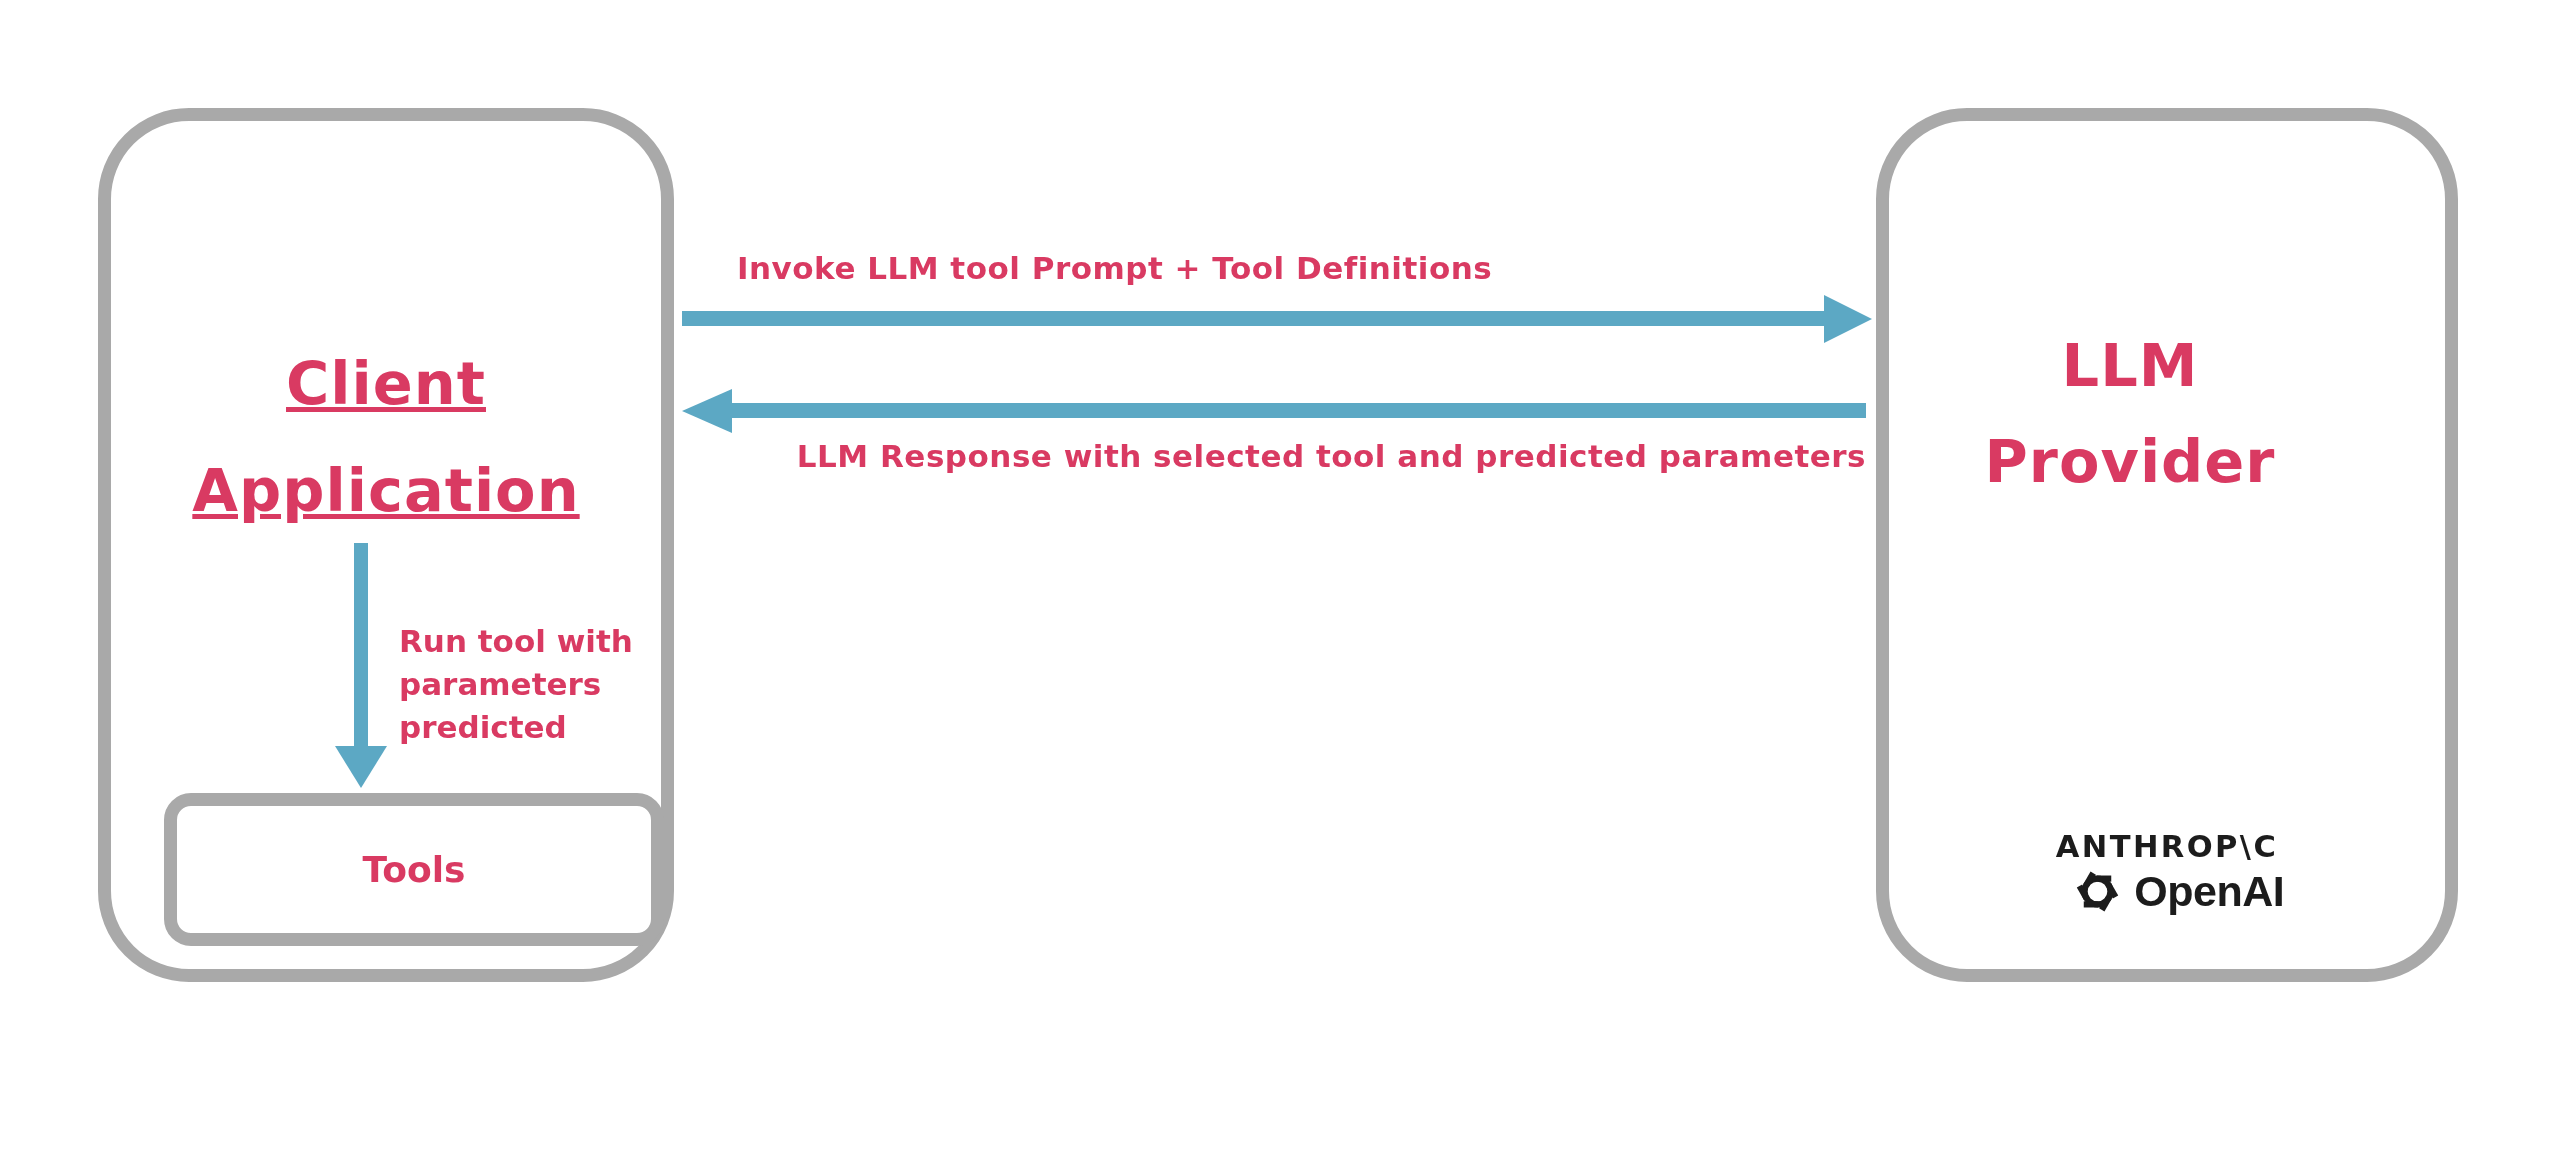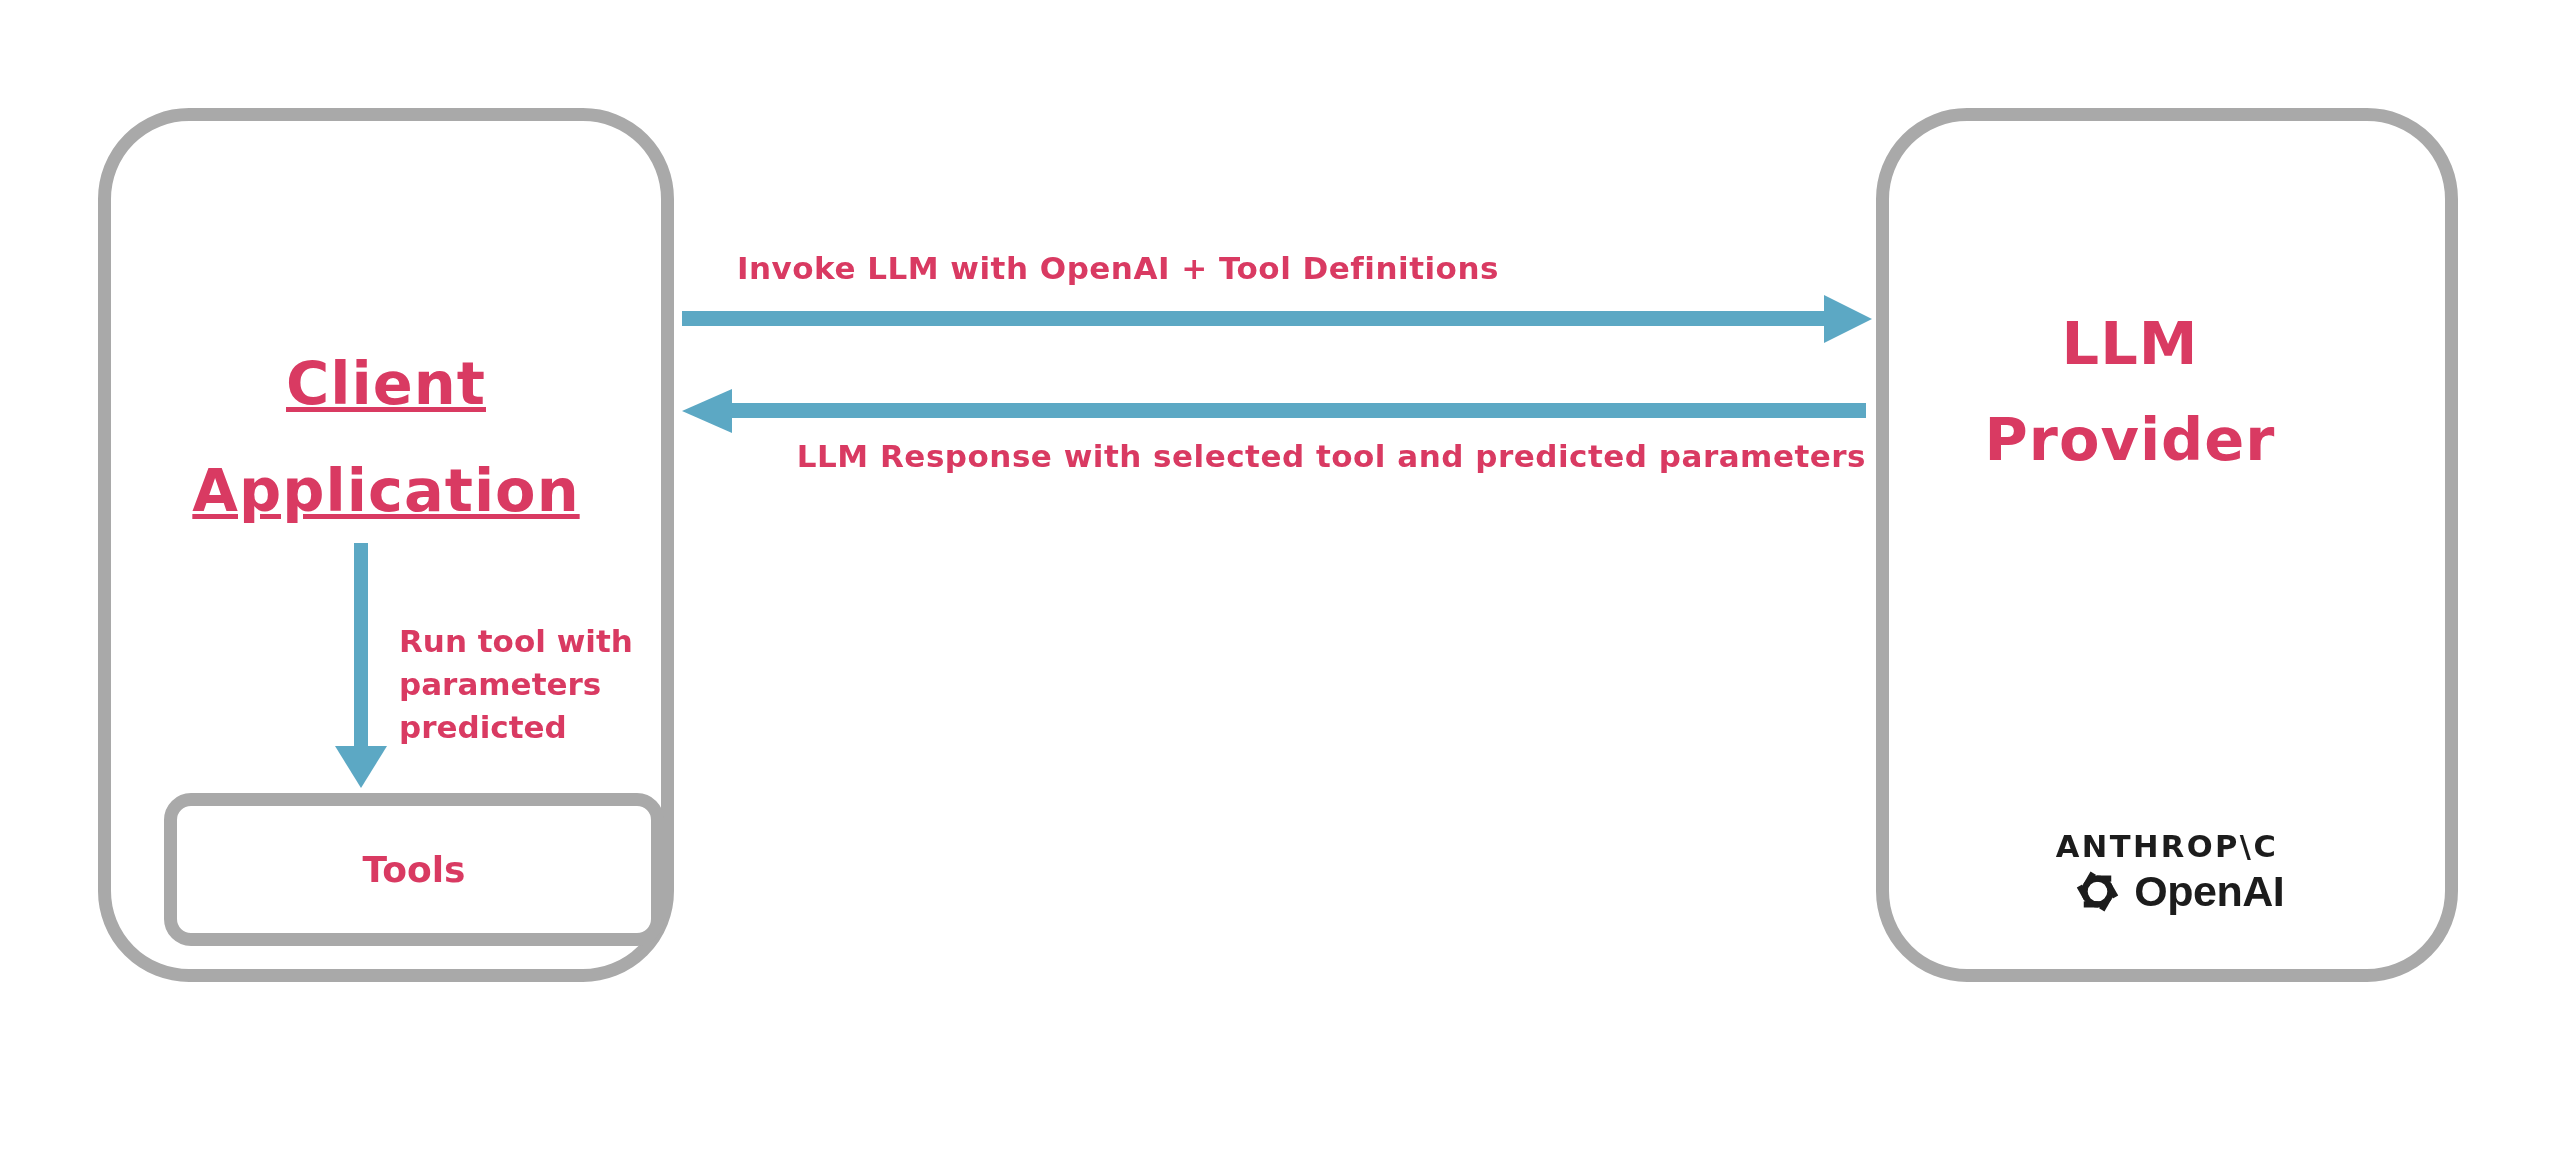--- a/index.html
+++ b/index.html
@@ -49,21 +49,21 @@
   
   .resp-head { left:682px; top:389px; width:0; height:0;
     border-top:22px solid transparent; border-bottom:22px solid transparent;
     border-right:50px solid var(--arrow-teal,#5CA8C4); }
   .resp-shaft { left:731px; top:403px; width:1135px; height:15.3px; }
   .resp-label { left:731px; top:437px; width:1135px; text-align:right;
     font-size:31px; line-height:38px; letter-spacing:0.5px; white-space:nowrap; }
 
   
   .llm-box { left:1876px; top:108px; width:582px; height:874px; }
-  .llm-title { left:1876px; top:296px; width:508px; line-height:96px;text-align:center; }
+  .llm-title { left:1876px; top:318px; width:508px; line-height:96px;text-align:center; }
 
   .anthropic-wordmark { left:1876px; top:793px; width:582px; text-align:center;
     font-size:30.5px; font-weight:bold; letter-spacing:2.4px; line-height:36px;
     color:var(--logo-black,#1C1C1C);margin-top:36px; }
   .openai-logo { left:1876px; top:861px; width:602px; height:61px;
     display:flex; align-items:center; justify-content:center; gap:9.5px; }
   .openai-wordmark { font-size:43px; font-weight:bold; letter-spacing:-0.5px;
     color:var(--logo-black,#1C1C1C); font-family:"Liberation Sans", sans-serif; }
   .openai-icon-svg { width:55px; height:55px; display:block; }
 </style>
@@ -83,21 +83,21 @@
   <div class="abs pink-label run-tool-label">
     <div>Run tool with</div>
     <div>parameters</div>
     <div>predicted</div>
   </div>
 
   <div class="abs tools-box">
     <span class="pink-label tools-label">Tools</span>
   </div>
 
-  <div class="abs pink-label invoke-label">Invoke LLM with OpenAI + Tool Definitions</div>
+  <div class="abs pink-label invoke-label">Invoke LLM tool Prompt + Tool Definitions</div>
   <div class="abs teal top-shaft"></div>
   <div class="abs top-head"></div>
 
   <div class="abs resp-head"></div>
   <div class="abs teal resp-shaft"></div>
   <div class="abs pink-label resp-label">LLM Response with selected tool and predicted parameters</div>
 
   <div class="abs rbox llm-box"></div>
   <div class="abs big-title llm-title">
     <div>LLM</div>

